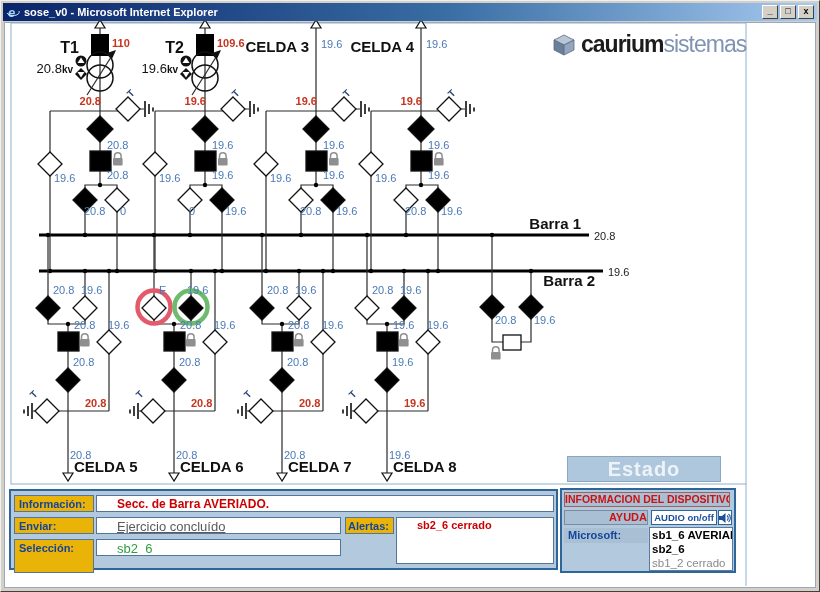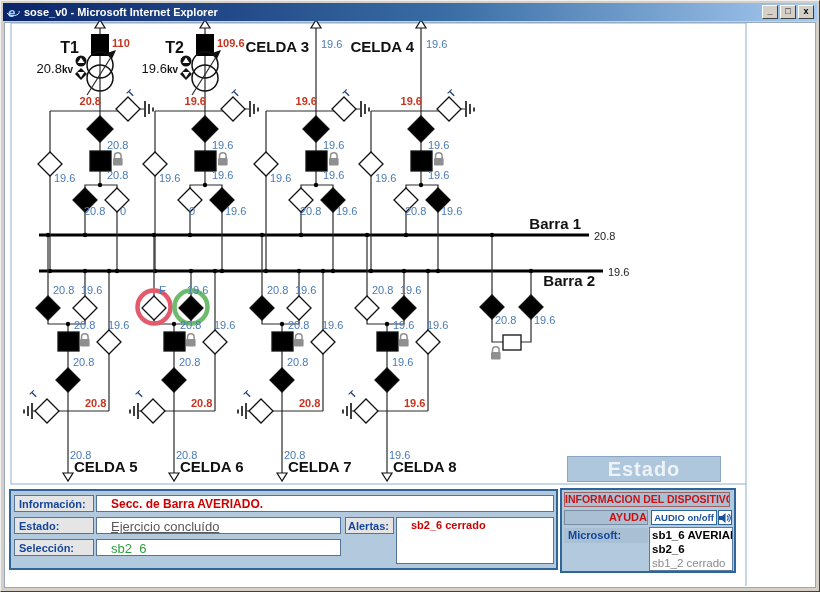--- a/index.html
+++ b/index.html
@@ -44,24 +44,24 @@
   .logo .brand{font-size:23px;font-weight:bold;color:#1c1c1c;letter-spacing:-1px;margin-left:5px;}
   .logo .suffix{font-size:23px;color:#8193b5;letter-spacing:-1px;}
   .btn-enviar{position:absolute;left:566px;top:455px;width:154px;height:26px;
       background:#aec7dc;border:1px solid #8aa6c0;color:#eef3f8;
       font-family:"Liberation Sans",sans-serif;font-size:20px;font-weight:bold;
       text-align:center;line-height:24px;letter-spacing:1px;z-index:6;cursor:pointer;}
   .infopanel{position:absolute;left:8px;top:488px;width:549px;height:81px;
       background:#b3c9de;border:2px solid #2f6699;z-index:6;}
   .devpanel{position:absolute;left:559px;top:487px;width:176px;height:85px;
       background:#b3c9de;border:2px solid #2f6699;z-index:6;}
-  .plabel{position:absolute;background:#e5e5e5;border:1px solid #54749c;
+  .plabel{position:absolute;background:#eab308;border:1px solid #54749c;
       color:#15459a;font-size:11px;font-weight:bold;padding:2px 0 0 4px;overflow:hidden;white-space:nowrap;}
   .pfield{position:absolute;background:#fff;border:1px solid #54749c;
-      font-size:12px;padding:1px 0 0 14px;overflow:hidden;white-space:nowrap;}
+      font-size:12px;padding:1px 0 0 20px;overflow:hidden;white-space:nowrap;}
   .v-red{color:#cc0000;font-weight:bold;}
   .v-gray{color:#5a5a5a;font-size:13px;text-decoration:underline;}
   .v-green{color:#2e9e3e;font-size:13px;}
   .dev-title{position:absolute;left:2px;top:2px;width:166px;height:15px;background:#a9bfd4;
       border:1px solid #a06060;color:#cc1111;font-size:10.5px;font-weight:bold;
       text-align:center;line-height:13px;white-space:nowrap;overflow:hidden;}
   .dev-ayuda{position:absolute;left:2px;top:20px;width:84px;height:15px;background:#a9bfd4;
       border:1px solid #7a8ca0;color:#cc1111;font-size:11px;font-weight:bold;
       text-align:right;line-height:13px;cursor:pointer;}
   .dev-audio{position:absolute;left:89px;top:20px;width:66px;height:15px;background:#fff;
@@ -372,31 +372,40 @@
       <text class="t-earth" x="-34" y="398" transform="rotate(-45 -34 398)">T</text>
       <text class="t-val-b" x="40" y="328">19.6</text>
       <polygon class="sw" points="41,329 53,341 41,353 29,341" fill="#ffffff"></polygon>
       <text class="t-val-r" x="17" y="406">19.6</text>
       <text class="t-val-b" x="2" y="458">19.6</text>
       <text class="t-name-sm" x="6" y="471">CELDA 8</text>
       <polygon class="arr" points="0,480 -5,472 5,472"></polygon>
     </g>
   </svg>
 
+  <div class="logo">
+    <svg width="24" height="24" viewBox="0 0 24 24">
+      <polygon points="12,2 22,7 12,12 2,7" fill="#b9c6d8" stroke="#5a6b80" stroke-width="0.8"></polygon>
+      <polygon points="2,7 12,12 12,22 2,17" fill="#6b7f99" stroke="#5a6b80" stroke-width="0.8"></polygon>
+      <polygon points="22,7 12,12 12,22 22,17" fill="#94a6be" stroke="#5a6b80" stroke-width="0.8"></polygon>
+    </svg>
+    <span class="brand">caurium</span>
+      <span class="suffix">sistemas</span>
+  </div>
 
   <div class="btn-enviar">Estado</div>
 
   <div class="infopanel">
     <div class="plabel" style="left:3px;top:4px;width:80px;height:17px;">Información:</div>
     <div class="pfield v-red" style="left:85px;top:4px;width:458px;height:17px;">Secc. de Barra AVERIADO.</div>
-    <div class="plabel" style="left:3px;top:26px;width:80px;height:17px;">Estado:</div>
+    <div class="plabel" style="left:3px;top:26px;width:80px;height:17px;">Enviar:</div>
     <div class="pfield v-gray" style="left:85px;top:26px;width:245px;height:17px;">Ejercicio concluído</div>
     <div class="plabel" style="left:334px;top:26px;width:49px;height:17px;padding-left:2px;">Alertas:</div>
     <div class="pfield v-red" style="left:385px;top:26px;width:158px;height:47px;font-size:11px;">sb2_6 cerrado</div>
-    <div class="plabel" style="left:3px;top:48px;width:80px;height:17px;">Selección:</div>
+    <div class="plabel" style="left:3px;top:48px;width:80px;height:34px;">Selección:</div>
     <div class="pfield v-green" style="left:85px;top:48px;width:245px;height:17px;">sb2_6</div>
   </div>
 
   <div class="devpanel">
     <div class="dev-title">INFORMACION DEL DISPOSITIVO</div>
     <div class="dev-ayuda">AYUDA</div>
     <div class="dev-audio">AUDIO on/off</div>
     <div class="dev-spk">
       <svg width="12" height="12" viewBox="0 0 12 12">
         <polygon points="0,4 3,4 6.5,1 6.5,11 3,8 0,8" fill="#1c4f9c"></polygon>

